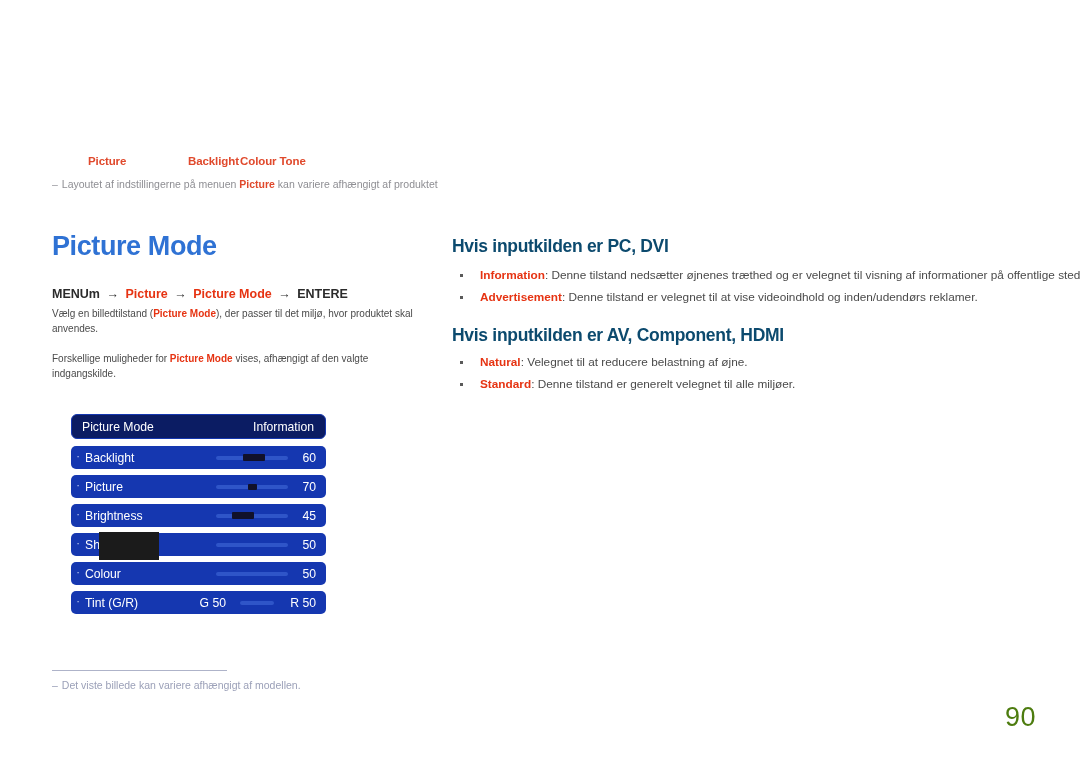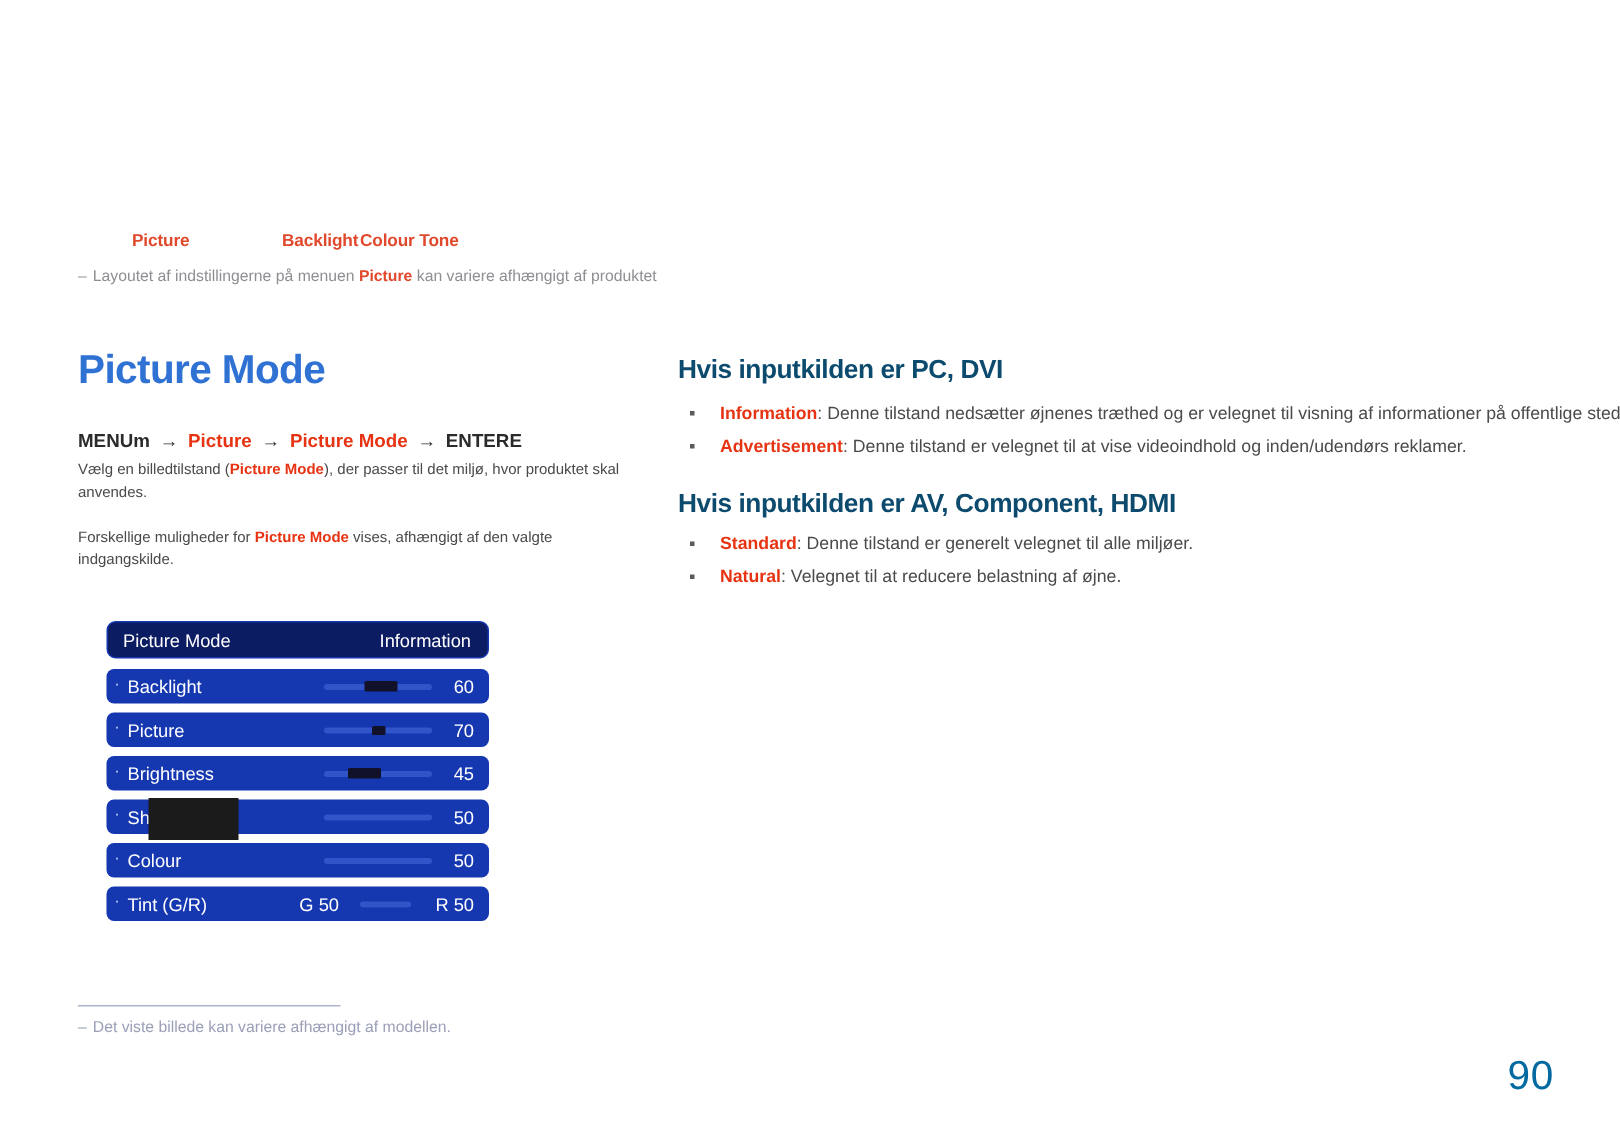--- a/index.html
+++ b/index.html
@@ -204,21 +204,21 @@
     white-space: nowrap;
   }
   #footnote .dash { margin-right: 4px; }
 
   
   #page-number {
     position: absolute;
     right: 44px;
     top: 702px;
     font-size: 27px;
-    color: #0369a1;
+    color: #4d7c0f;
     letter-spacing: 0.5px;
   }
 
   
   .sec-heading {
     position: absolute;
     left: 452px;
     font-size: 17.5px;
     font-weight: bold;
     color: #0c4a6e;
@@ -358,25 +358,25 @@
     <span class="sq"></span>
     <span class="term">Advertisement</span><span>: Denne tilstand er velegnet til at vise videoindhold og inden/udendørs reklamer.</span>
   </div>
 </div>
 
 <div class="sec-heading" id="heading-av">Hvis inputkilden er AV, Component, HDMI</div>
 
 <div class="bullet-list" id="list-av">
   <div class="bullet-item">
     <span class="sq"></span>
-    <span class="term">Standard</span><span>: Denne tilstand er generelt velegnet til alle miljøer.</span>
+    <span class="term">Natural</span><span>: Velegnet til at reducere belastning af øjne.</span>
   </div>
   <div class="bullet-item">
     <span class="sq"></span>
-    <span class="term">Natural</span><span>: Velegnet til at reducere belastning af øjne.</span>
+    <span class="term">Standard</span><span>: Denne tilstand er generelt velegnet til alle miljøer.</span>
   </div>
 </div>
 
 <div id="footnote-rule"></div>
 <div id="footnote">
   <span class="dash">–</span><span>Det viste billede kan variere afhængigt af modellen.</span>
 </div>
 
 <div id="page-number">90</div>
 

